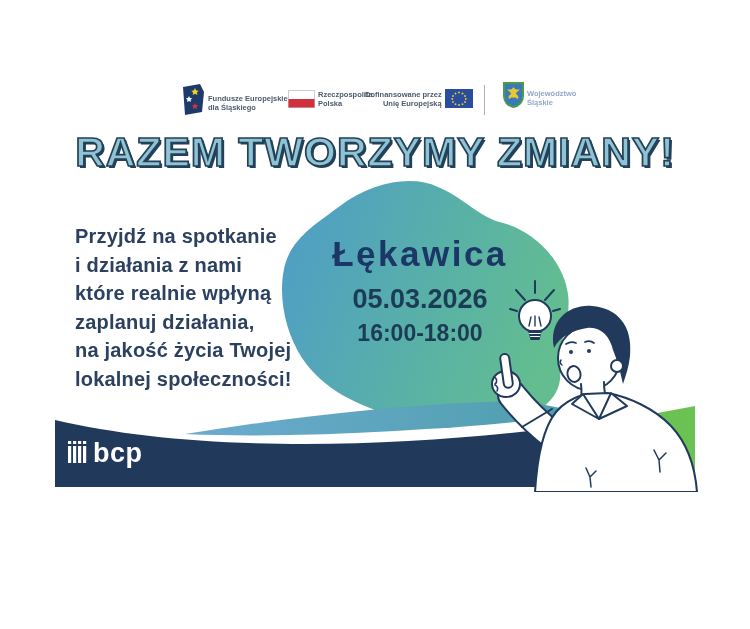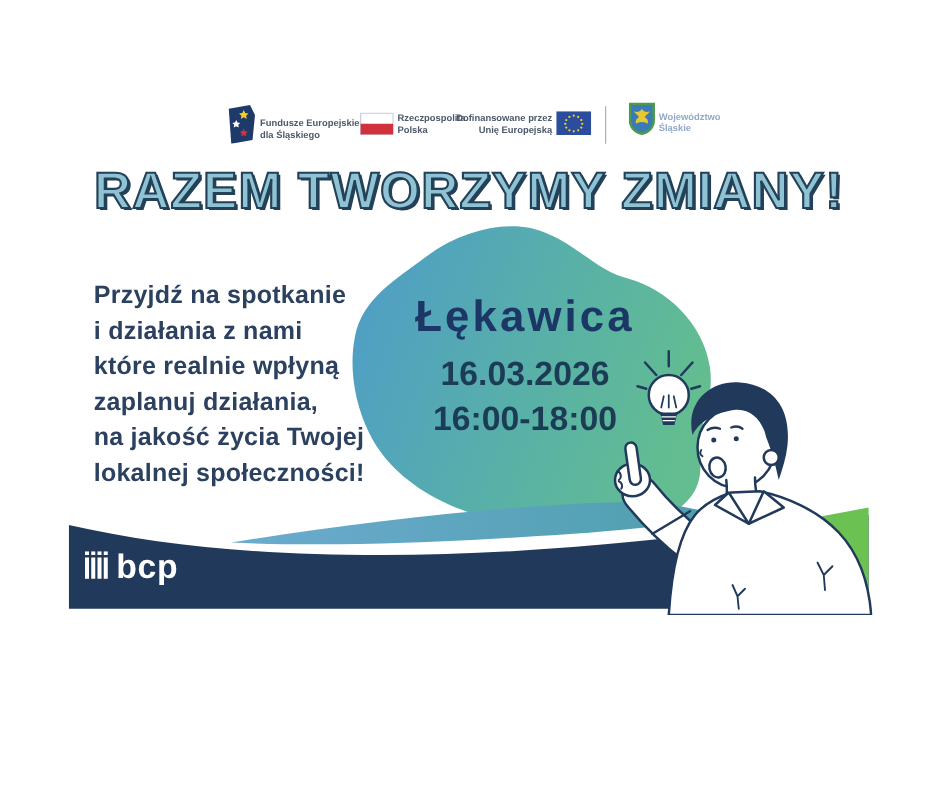--- a/index.html
+++ b/index.html
@@ -20,21 +20,21 @@
     color:#8fc2d2;-webkit-text-stroke:1.7px #234159;text-shadow:2px 2px 0 #234159;}
 
   
   .intro{left:75px;top:222px;font-size:20px;font-weight:bold;color:#2c415f;
          line-height:28.6px;letter-spacing:0.2px;}
   .event-location{left:290px;top:234px;width:260px;text-align:center;
      font-size:35px;font-weight:bold;letter-spacing:2.5px;color:#1c3766;}
   .event-date{left:290px;top:284px;width:260px;text-align:center;
      font-size:27px;font-weight:bold;color:#1c3b55;}
   .event-time{left:290px;top:320px;width:260px;text-align:center;
-     font-size:27px;font-weight:bold;color:#1c3b55;}
+     font-size:23px;font-weight:bold;color:#1c3b55;}
 
   
   .brand{left:68px;top:441px;display:flex;align-items:flex-start;gap:4px;color:#fff;}
   .brand-text{font-size:27px;font-weight:bold;letter-spacing:0.5px;line-height:24px;}
 </style>
 </head>
 <body>
 
 <div class="page">
 
@@ -116,21 +116,21 @@
              C 255,52 285,80 290,115
              C 294,145 278,163 282,190
              C 285,214 268,233 238,239
              C 203,246 158,247 118,237
              C 80,228 44,209 24,179
              C 8,154 0,120 6,90
              C 12,60 38,45 62,27 Z" fill="url(#blobGrad)"></path>
   </svg>
 
   <div class="abs event-location">Łękawica</div>
-  <div class="abs event-date">16.03.2026</div>
+  <div class="abs event-date">05.03.2026</div>
   <div class="abs event-time">16:00-18:00</div>
 
   <svg class="abs" style="left:55px;top:396px;" width="640" height="96" viewBox="0 0 640 96">
     <defs>
       <linearGradient id="waveGrad" x1="0" y1="0" x2="1" y2="0">
         <stop offset="0" stop-color="#6cabcf"></stop>
         <stop offset="1" stop-color="#4f9fae"></stop>
       </linearGradient>
     </defs>
 

